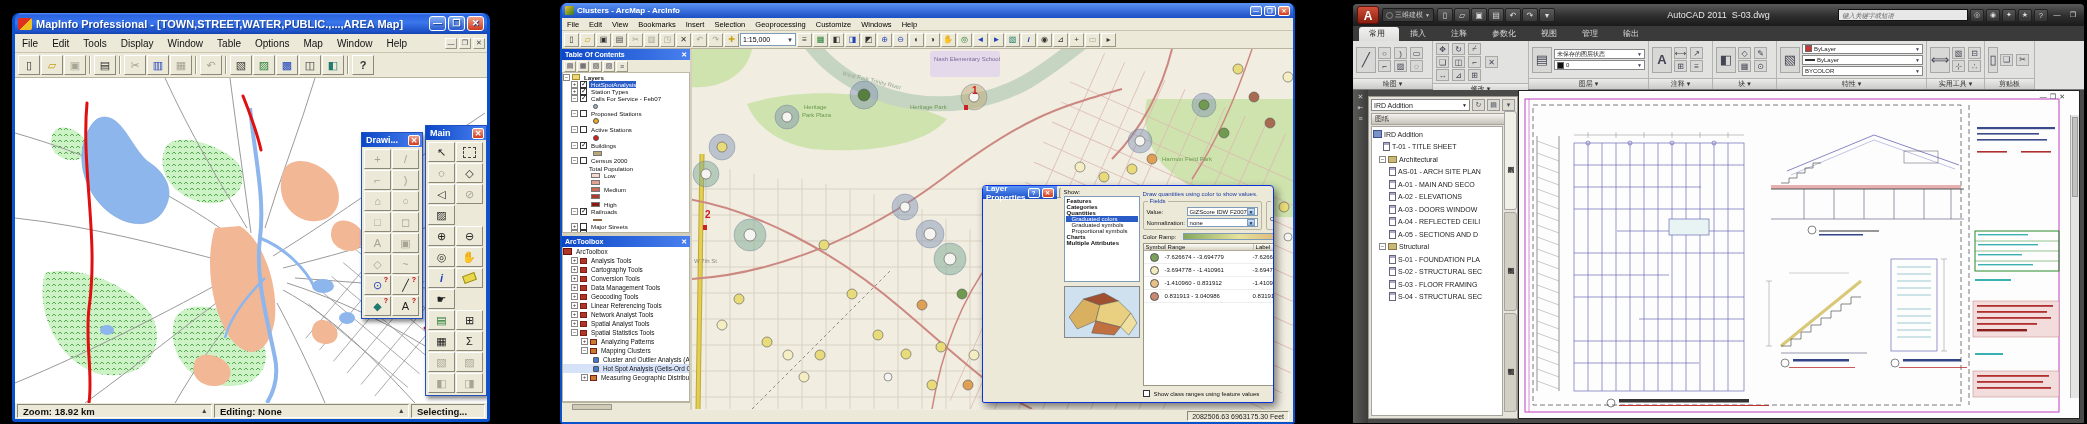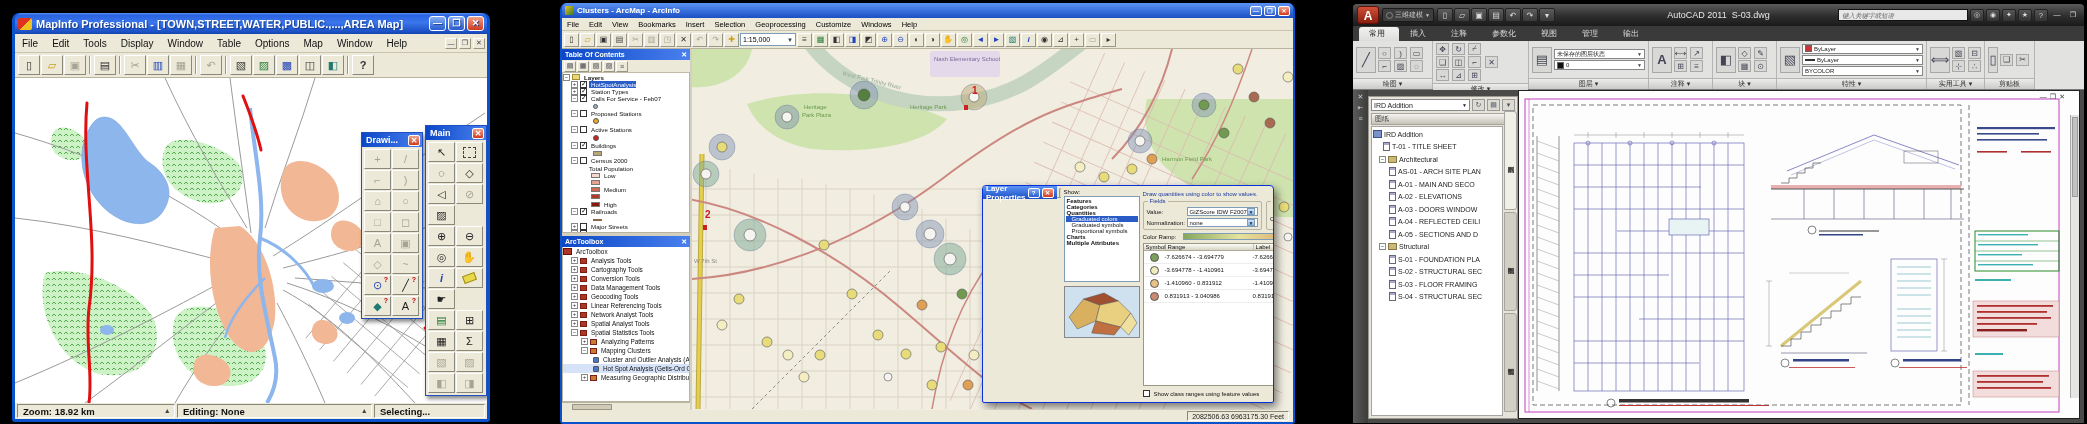--- a/index.html
+++ b/index.html
@@ -371,21 +371,21 @@
         <span class="fbtn">Σ</span>
         <span class="fbtn dis">▧</span>
         <span class="fbtn dis">▨</span>
         <span class="fbtn dis">◧</span>
         <span class="fbtn dis">◨</span>
       </div>
     </div>
   </div>
 
   <div class="statusbar" style="height:16px;">
-    <div class="statseg" style="width:158px;">
+    <div class="statseg" style="width:195px;">
       <span>Zoom: 18.92 km</span>
           <span class="pop">▴</span>
     </div>
     <div class="statseg" style="width:195px;">
       <span>Editing: None</span>
           <span class="pop">▴</span>
     </div>
     <div class="statseg" style="flex:1;">
       <span>Selecting...</span>
     </div>

